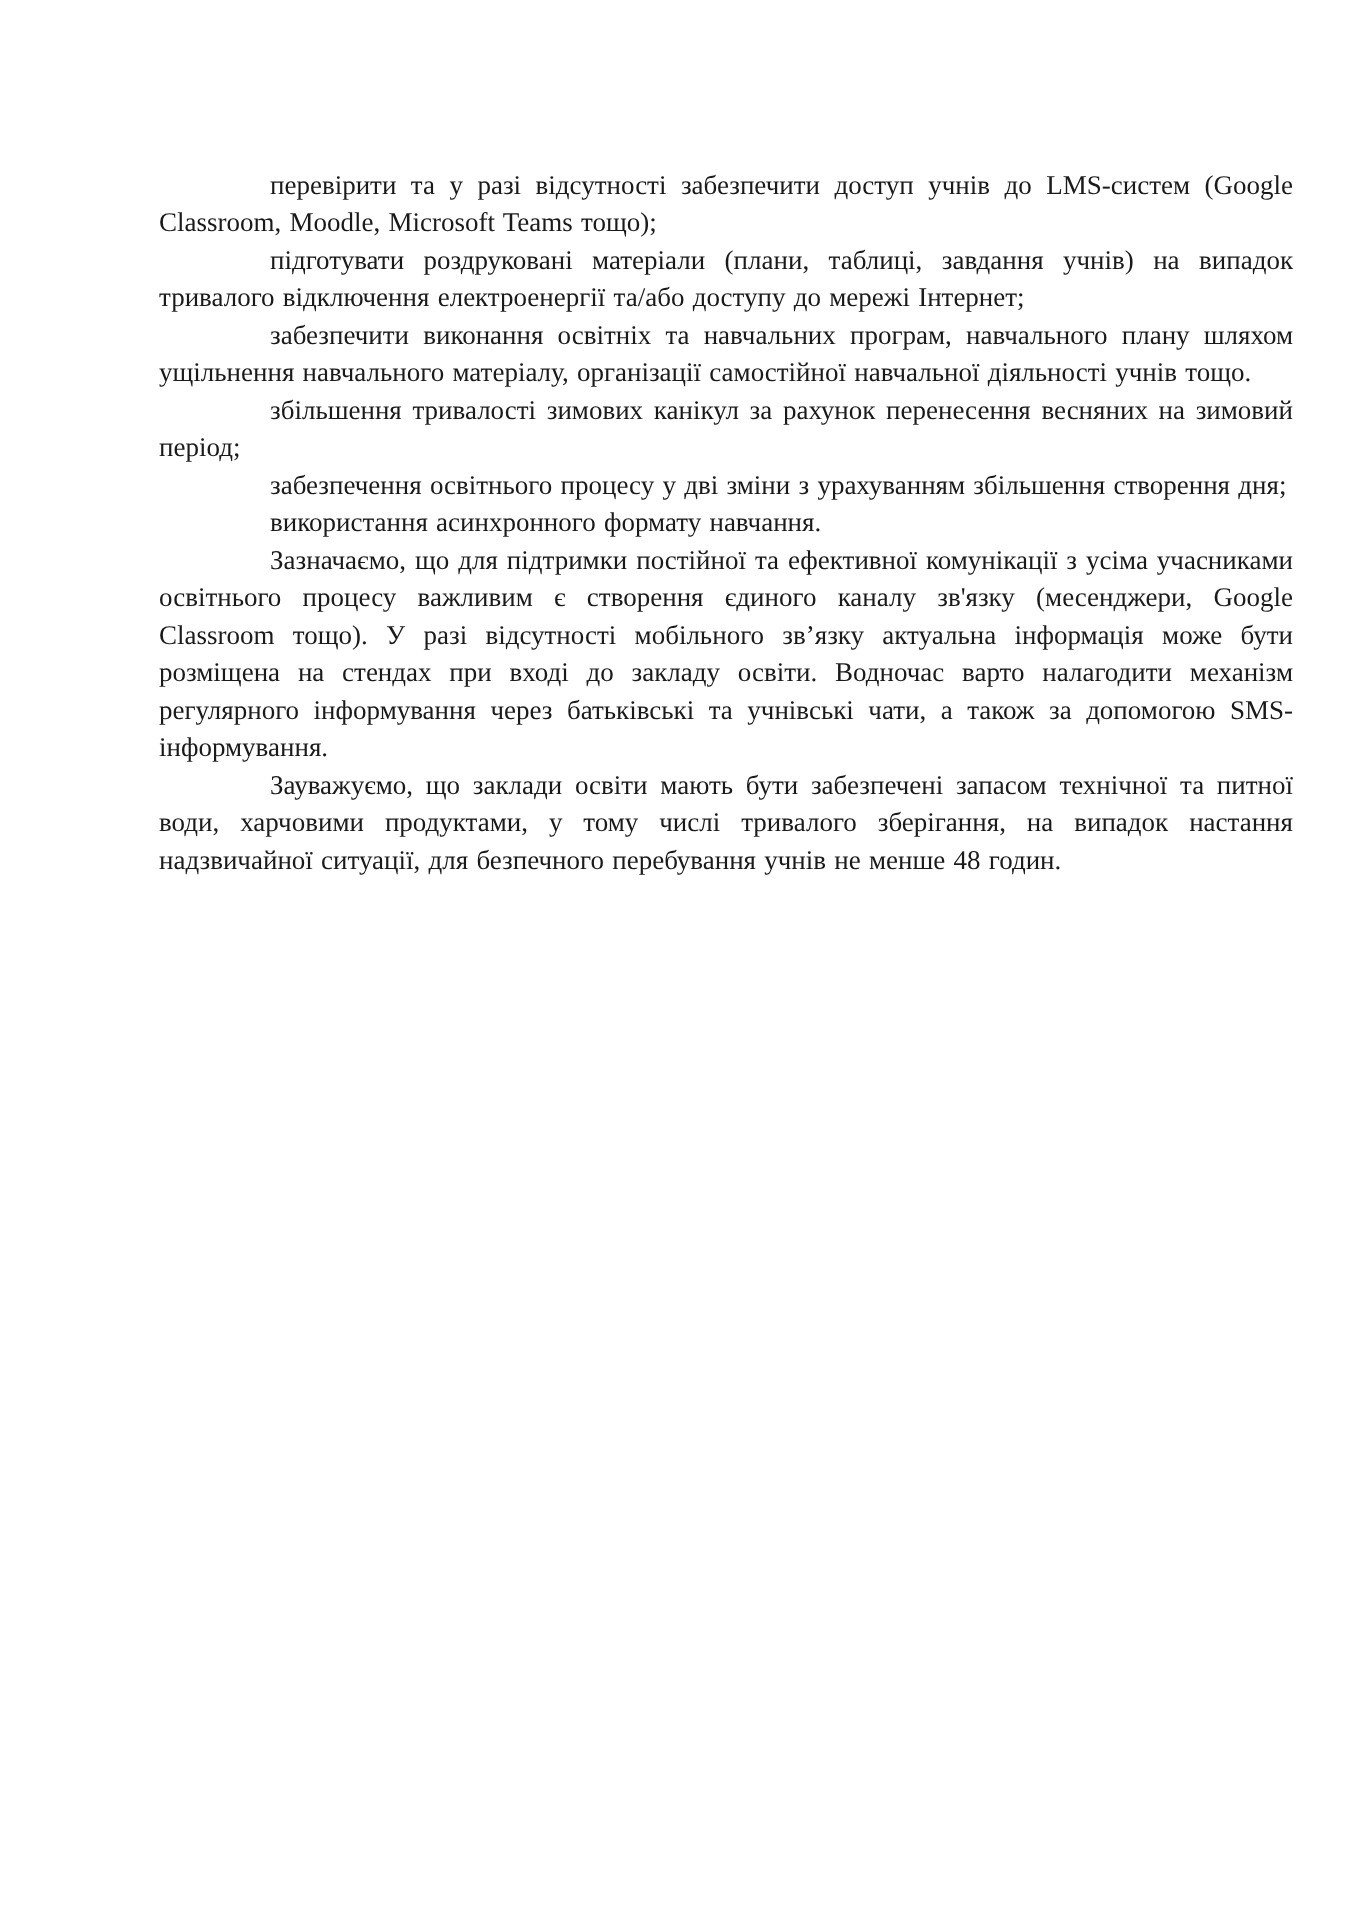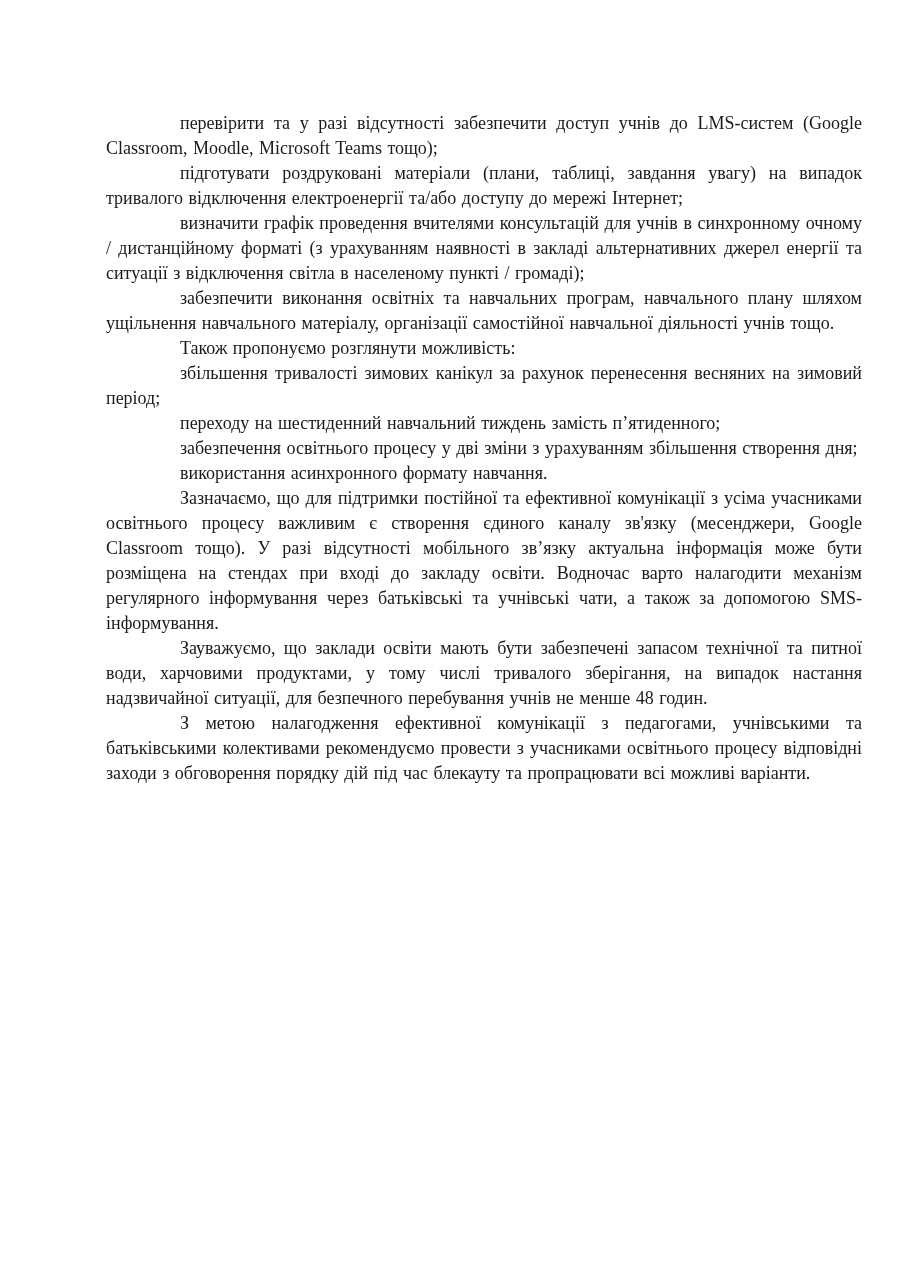--- a/index.html
+++ b/index.html
@@ -29,24 +29,20 @@
     text-indent: 74px;
     word-spacing: 1px;
     color: #1a1a1a;
   }
 </style>
 </head>
 <body>
 
 <main class="page" style="background: rgb(255, 255, 255); color: rgb(26, 26, 26);">
   <p class="para">перевірити та у разі відсутності забезпечити доступ учнів до LMS-систем (Google Classroom, Moodle, Microsoft Teams тощо);</p>
-  <p class="para">підготувати роздруковані матеріали (плани, таблиці, завдання увагу) на випадок тривалого відключення електроенергії та/або доступу до мережі Інтернет;</p>
-  <p class="para">визначити графік проведення вчителями консультацій для учнів в синхронному очному / дистанційному форматі (з урахуванням наявності в закладі альтернативних джерел енергії та ситуації з відключення світла в населеному пункті / громаді);</p>
+  <p class="para">підготувати роздруковані матеріали (плани, таблиці, завдання учнів) на випадок тривалого відключення електроенергії та/або доступу до мережі Інтернет;</p>
   <p class="para">забезпечити виконання освітніх та навчальних програм, навчального плану шляхом ущільнення навчального матеріалу, організації самостійної навчальної діяльності учнів тощо.</p>
-  <p class="para">Також пропонуємо розглянути можливість:</p>
   <p class="para">збільшення тривалості зимових канікул за рахунок перенесення весняних на зимовий період;</p>
-  <p class="para">переходу на шестиденний навчальний тиждень замість п’ятиденного;</p>
   <p class="para">забезпечення освітнього процесу у дві зміни з урахуванням збільшення створення дня;</p>
   <p class="para">використання асинхронного формату навчання.</p>
   <p class="para">Зазначаємо, що для підтримки постійної та ефективної комунікації з усіма учасниками освітнього процесу важливим є створення єдиного каналу зв'язку (месенджери, Google Classroom тощо). У разі відсутності мобільного зв’язку актуальна інформація може бути розміщена на стендах при вході до закладу освіти. Водночас варто налагодити механізм регулярного інформування через батьківські та учнівські чати, а також за допомогою SMS-інформування.</p>
   <p class="para">Зауважуємо, що заклади освіти мають бути забезпечені запасом технічної та питної води, харчовими продуктами, у тому числі тривалого зберігання, на випадок настання надзвичайної ситуації, для безпечного перебування учнів не менше 48 годин.</p>
-  <p class="para">З метою налагодження ефективної комунікації з педагогами, учнівськими та батьківськими колективами рекомендуємо провести з учасниками освітнього процесу відповідні заходи з обговорення порядку дій під час блекауту та пропрацювати всі можливі варіанти.</p>
 </main>
 
 </body></html>

